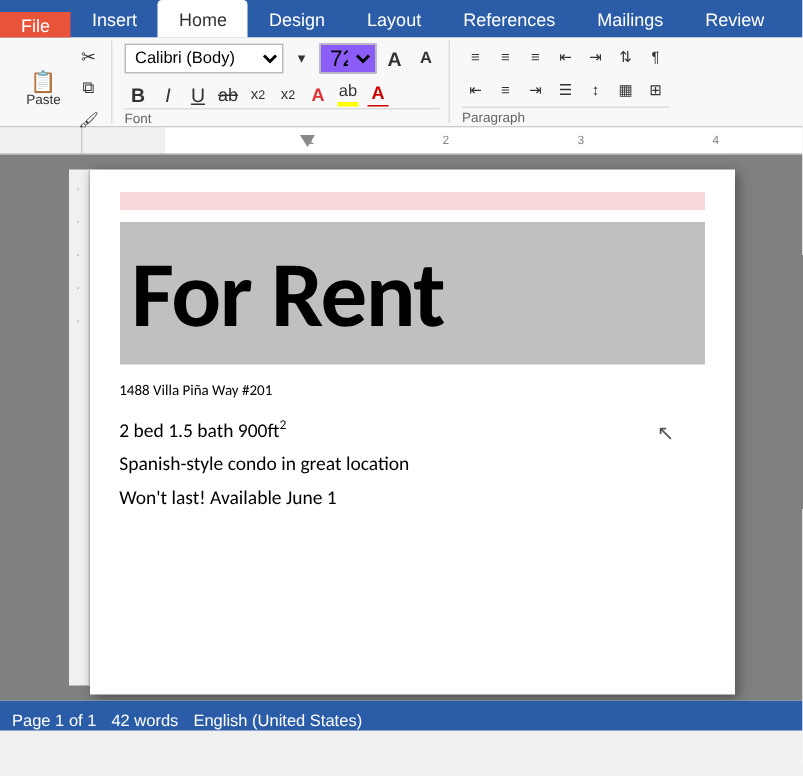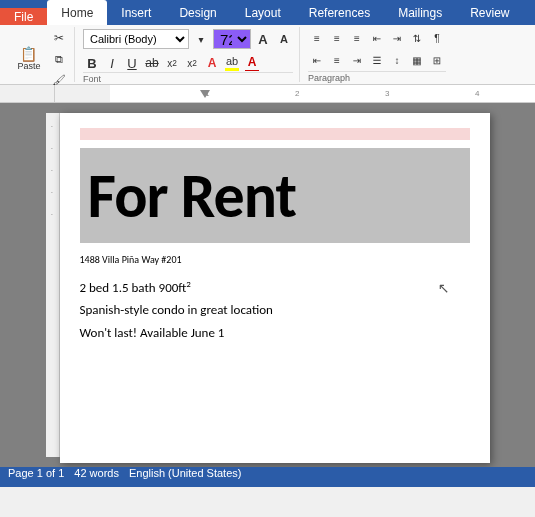--- a/index.html
+++ b/index.html
@@ -218,21 +218,21 @@
 
     .details sup {
       font-size: 9px;
     }
 
     
     .status-bar {
       height: 20px;
       background: #2b5ca8;
       display: flex;
-      align-items: flex-start;
+      align-items: flex-end;
       padding: 0 8px;
       gap: 10px;
     }
     .status-item {
       color: #fff;
       font-size: 11px;
     }
 
     
     .cursor-indicator {
@@ -278,25 +278,25 @@
       width: 100%;
     }
   </style>
 </head>
 <body>
 
 <div class="tab-bar">
   <div class="tab-file">
     <span>File</span>
   </div>
+  <div class="tab">
+    <span>Insert</span>
+  </div>
   <div class="tab active">
     <span>Home</span>
-  </div>
-  <div class="tab">
-    <span>Insert</span>
   </div>
   <div class="tab">
     <span>Design</span>
   </div>
   <div class="tab">
     <span>Layout</span>
   </div>
   <div class="tab">
     <span>References</span>
   </div>

